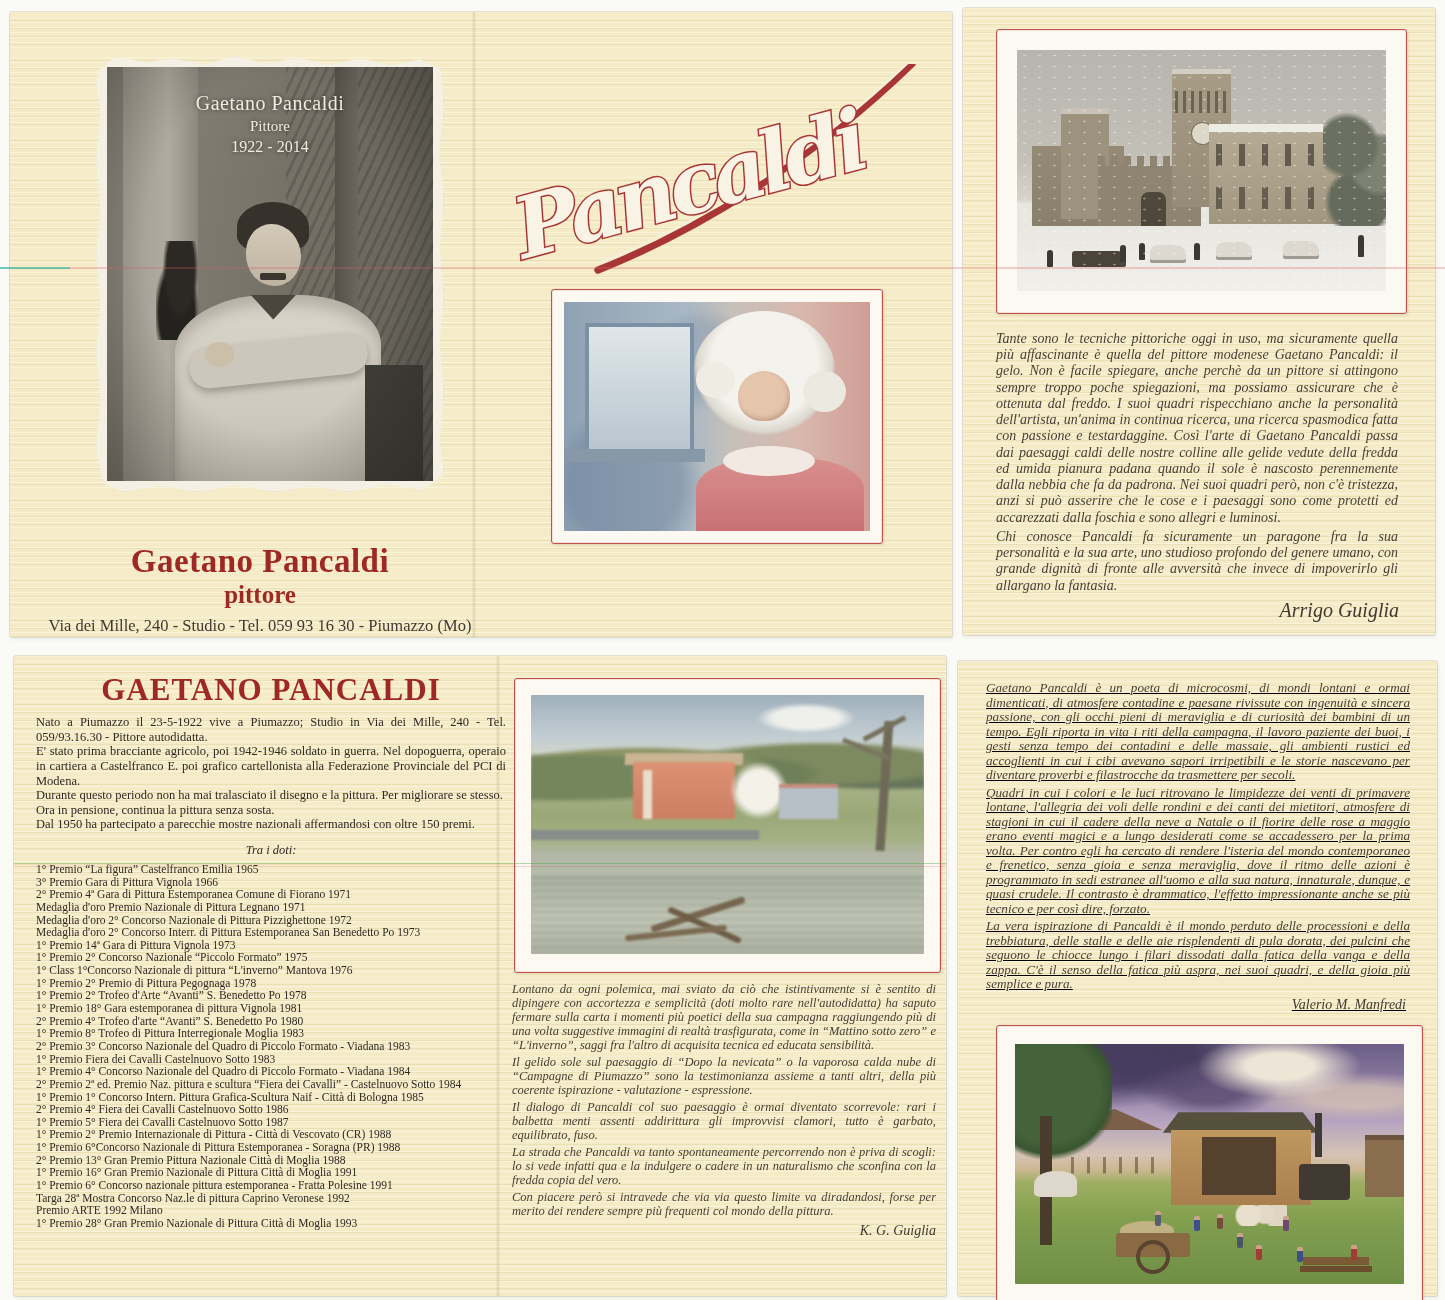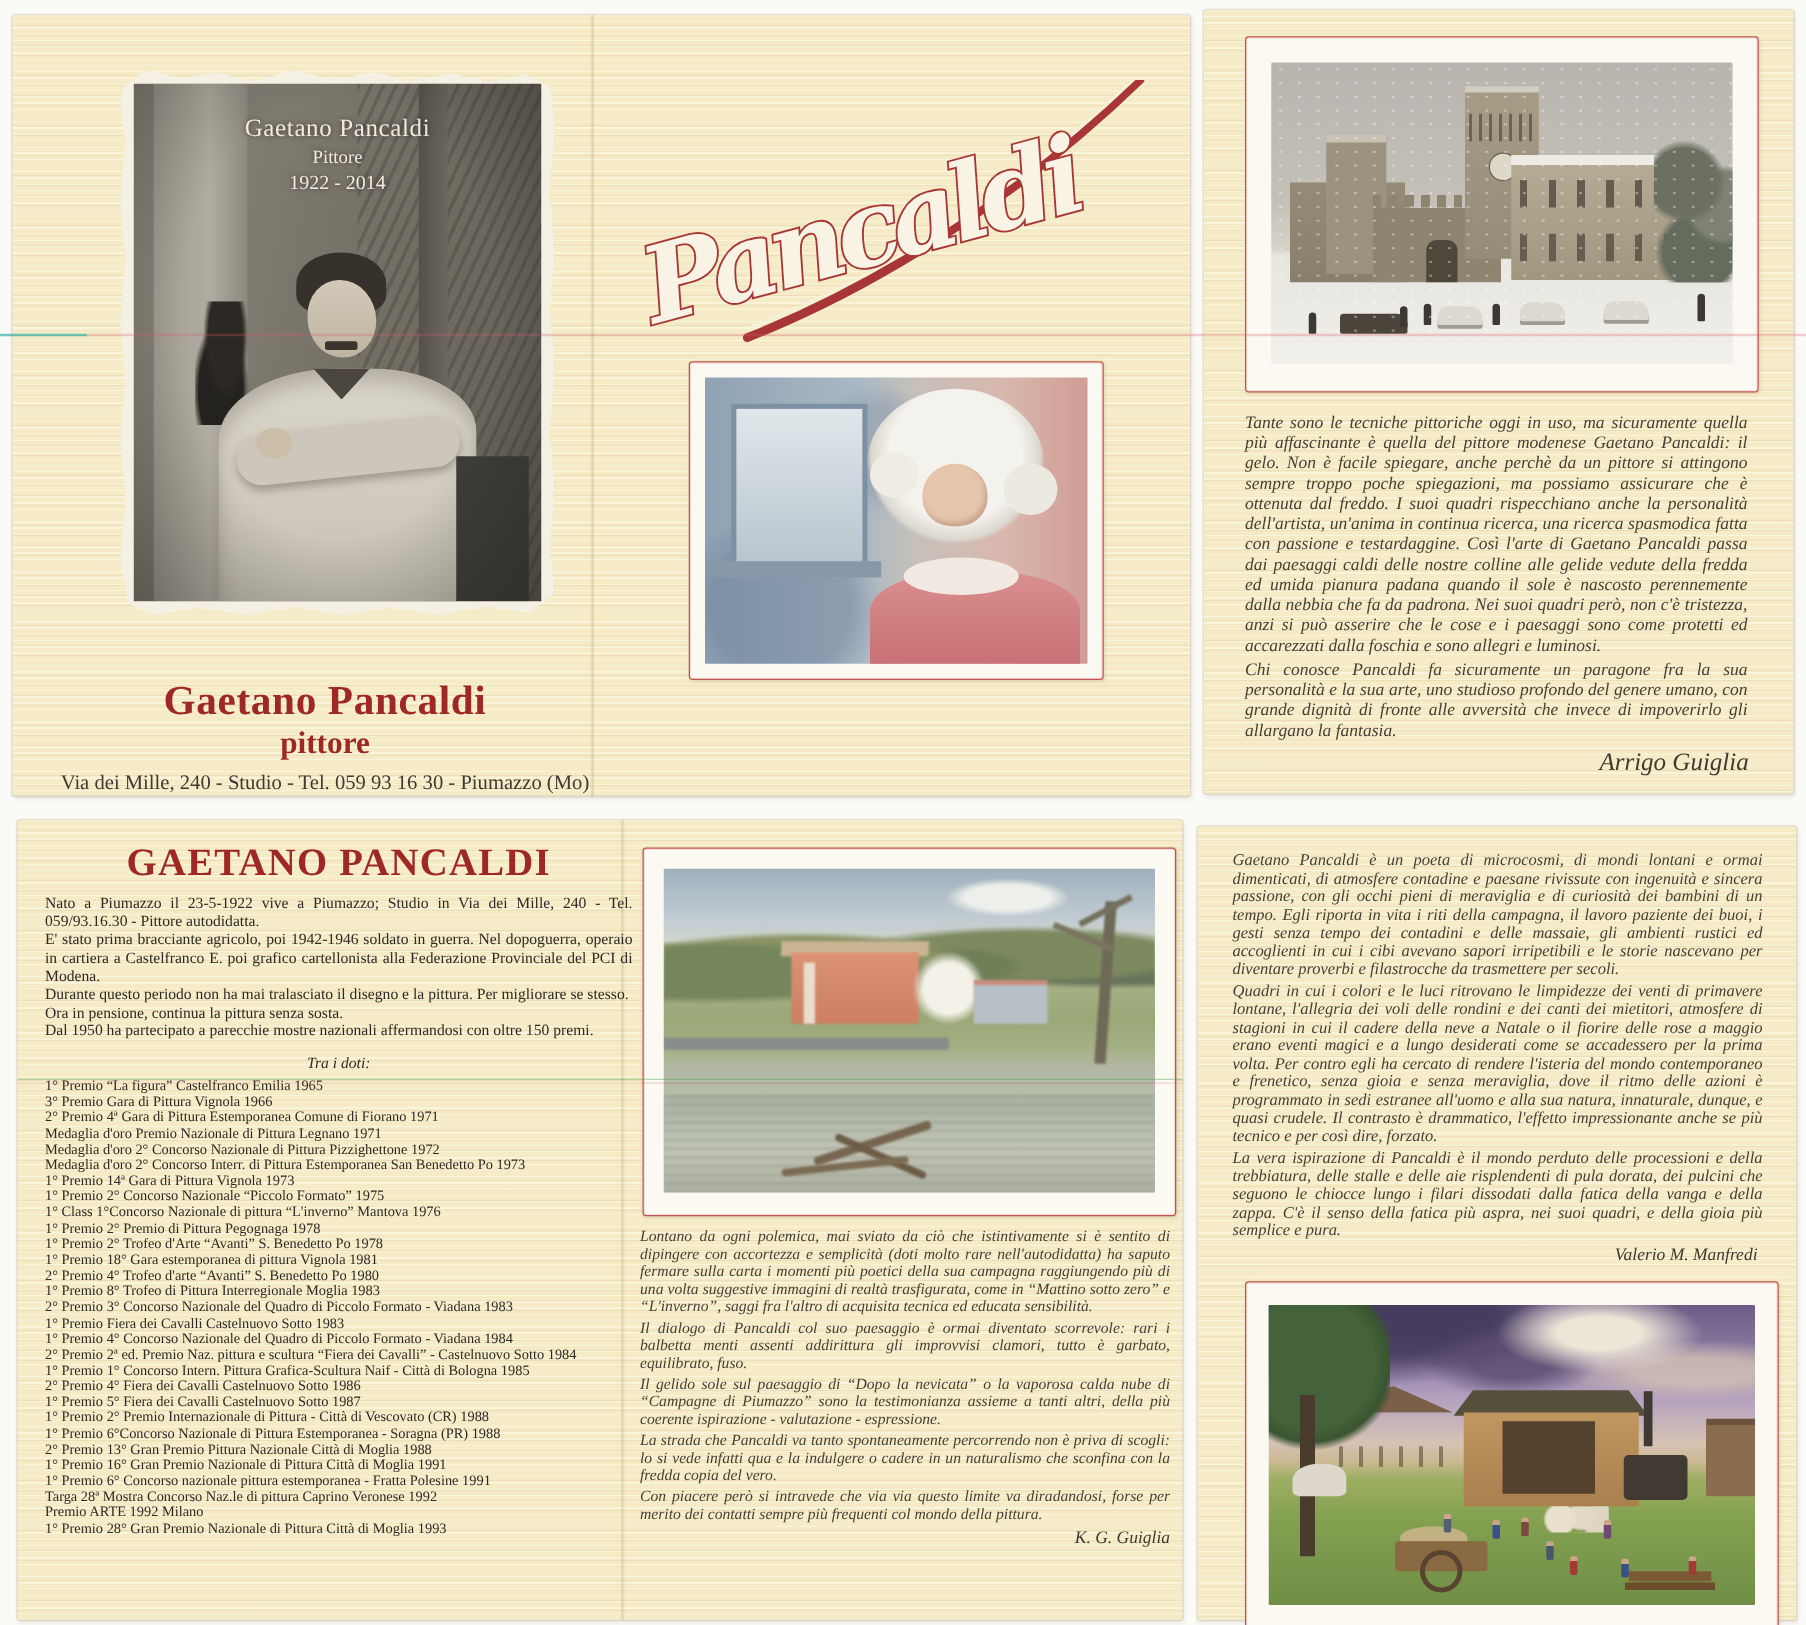--- a/index.html
+++ b/index.html
@@ -7,21 +7,21 @@
         font-family:"Liberation Serif",serif;}
   .panel{position:absolute;background-color:#f5ebc6;
     background-image:
       repeating-linear-gradient(180deg, rgba(255,252,238,.5) 0 1px, rgba(0,0,0,0) 1px 5px),
       repeating-linear-gradient(180deg, rgba(196,176,128,.20) 0 1px, rgba(0,0,0,0) 1px 8px);
     box-shadow:0 0 0 1px rgba(190,178,145,.35), 1px 2px 4px rgba(0,0,0,.08);
     border-radius:2px;box-sizing:border-box;}
   .tl{left:10px;top:12px;width:942px;height:625px;}
   .tr{left:963px;top:8px;width:472px;height:627px;padding:21px 30px 0 33px;}
   .bl{left:14px;top:656px;width:932px;height:640px;}
-  .br{left:958px;top:661px;width:479px;height:635px;padding:20px 25px 0 28px;}
+  .br{left:958px;top:661px;width:479px;height:635px;padding:20px 25px 0 28px;text-decoration:underline;}
   .fold{position:absolute;top:0;bottom:0;width:4px;pointer-events:none;
     background:linear-gradient(90deg,transparent,rgba(150,125,70,.22),transparent);}
 
   
   .art-frame{position:relative;background:#fbf9f1;border:1px solid #c2524e;border-radius:3px;
     box-shadow:inset 0 0 0 1px rgba(194,82,78,.14), 1px 1px 3px rgba(100,80,40,.15);}
   .art{position:absolute;overflow:hidden;border-radius:1px;}
   .art i{position:absolute;display:block;}
 
   
@@ -356,24 +356,24 @@
             <i class="l-branch2"></i>
           <i class="l-violet"></i>
             <i class="l-water"></i>
           <i class="l-wood1"></i>
             <i class="l-wood2"></i>
             <i class="l-wood3"></i>
         </div>
       </div>
       <div class="essay">
           <div class="par">Lontano da ogni polemica, mai sviato da ciò che istintivamente si è sentito di dipingere con accortezza e semplicità (doti molto rare nell'autodidatta) ha saputo fermare sulla carta i momenti più poetici della sua campagna raggiungendo più di una volta suggestive immagini di realtà trasfigurata, come in “Mattino sotto zero” e “L'inverno”, saggi fra l'altro di acquisita tecnica ed educata sensibilità.</div>
+          <div class="par">Il gelido sole sul paesaggio di “Dopo la nevicata” o la vaporosa calda nube di “Campagne di Piumazzo” sono la testimonianza assieme a tanti altri, della più coerente ispirazione - valutazione - espressione.</div>
           <div class="par">Il dialogo di Pancaldi col suo paesaggio è ormai diventato scorrevole: rari i balbetta menti assenti addirittura gli improvvisi clamori, tutto è garbato, equilibrato, fuso.</div>
-          <div class="par">Il gelido sole sul paesaggio di “Dopo la nevicata” o la vaporosa calda nube di “Campagne di Piumazzo” sono la testimonianza assieme a tanti altri, della più coerente ispirazione - valutazione - espressione.</div>
           <div class="par">La strada che Pancaldi va tanto spontaneamente percorrendo non è priva di scogli: lo si vede infatti qua e la indulgere o cadere in un naturalismo che sconfina con la fredda copia del vero.</div>
-          <div class="par">Con piacere però si intravede che via via questo limite va diradandosi, forse per merito dei contatti sempre più frequenti col mondo della pittura.</div>
+          <div class="par">Con piacere però si intravede che via via questo limite va diradandosi, forse per merito dei rendere sempre più frequenti col mondo della pittura.</div>
         </div>
       <div class="sig">K. G. Guiglia</div>
     </div>
   </div>
 
   <div class="panel br">
     <div class="essay">
         <div class="par">Gaetano Pancaldi è un poeta di microcosmi, di mondi lontani e ormai dimenticati, di atmosfere contadine e paesane rivissute con ingenuità e sincera passione, con gli occhi pieni di meraviglia e di curiosità dei bambini di un tempo. Egli riporta in vita i riti della campagna, il lavoro paziente dei buoi, i gesti senza tempo dei contadini e delle massaie, gli ambienti rustici ed accoglienti in cui i cibi avevano sapori irripetibili e le storie nascevano per diventare proverbi e filastrocche da trasmettere per secoli.</div>
         <div class="par">Quadri in cui i colori e le luci ritrovano le limpidezze dei venti di primavere lontane, l'allegria dei voli delle rondini e dei canti dei mietitori, atmosfere di stagioni in cui il cadere della neve a Natale o il fiorire delle rose a maggio erano eventi magici e a lungo desiderati come se accadessero per la prima volta. Per contro egli ha cercato di rendere l'isteria del mondo contemporaneo e frenetico, senza gioia e senza meraviglia, dove il ritmo delle azioni è programmato in sedi estranee all'uomo e alla sua natura, innaturale, dunque, e quasi crudele. Il contrasto è drammatico, l'effetto impressionante anche se più tecnico e per così dire, forzato.</div>
         <div class="par">La vera ispirazione di Pancaldi è il mondo perduto delle processioni e della trebbiatura, delle stalle e delle aie risplendenti di pula dorata, dei pulcini che seguono le chiocce lungo i filari dissodati dalla fatica della vanga e della zappa. C'è il senso della fatica più aspra, nei suoi quadri, e della gioia più semplice e pura.</div>

